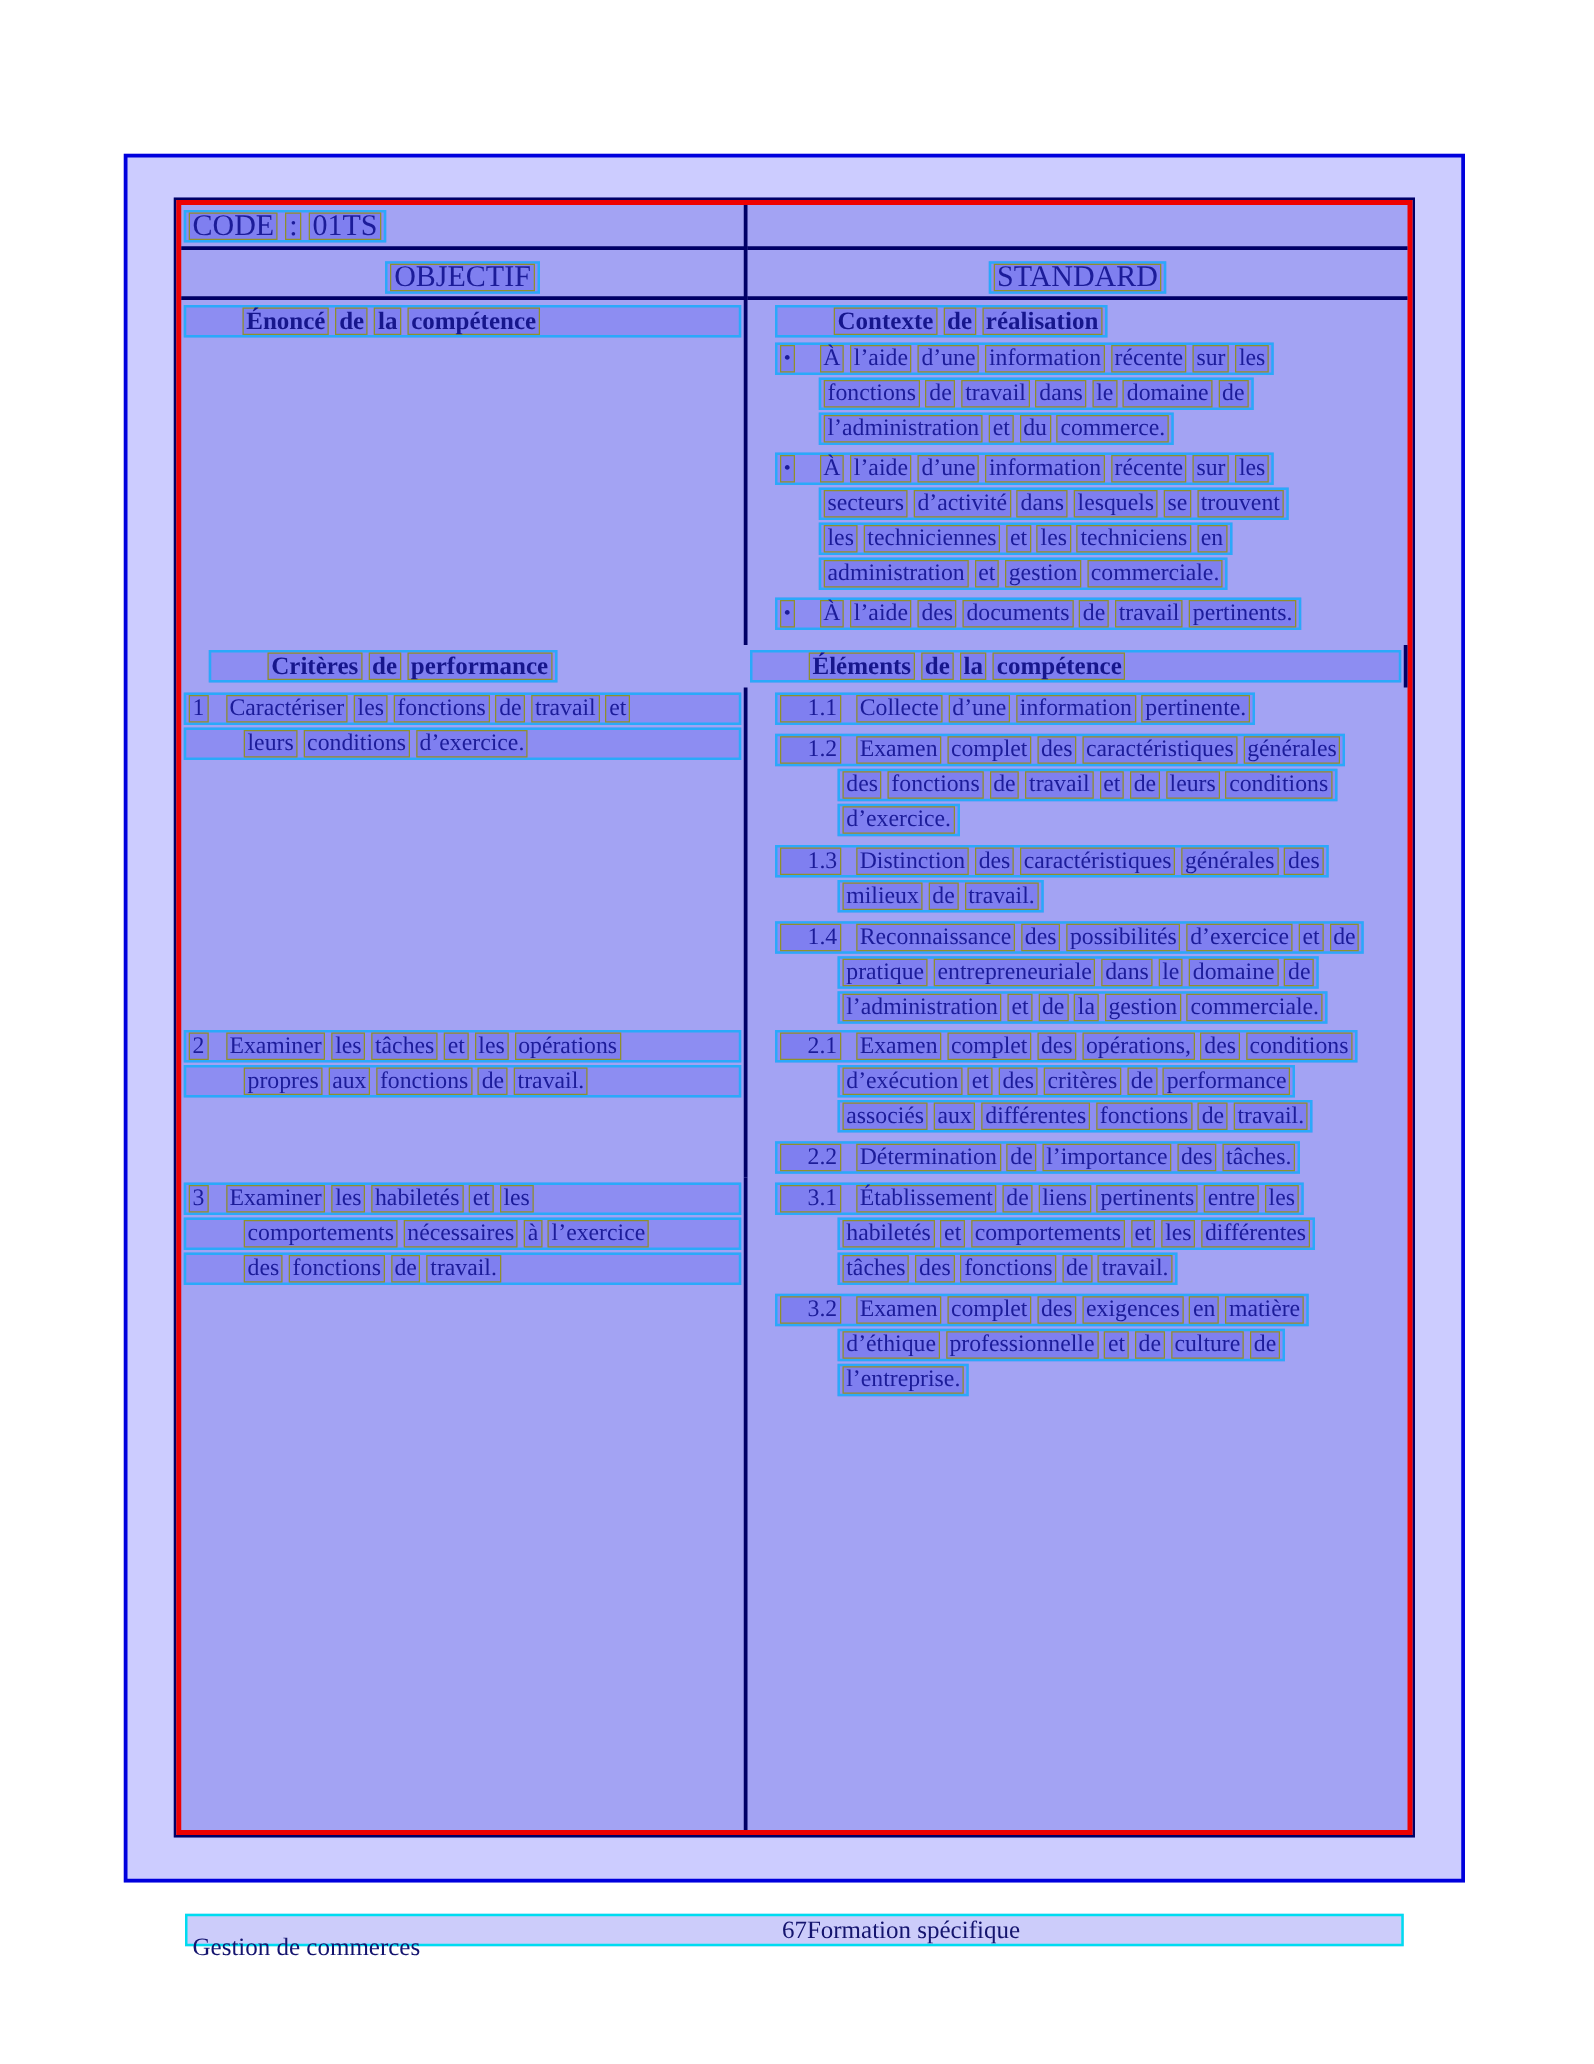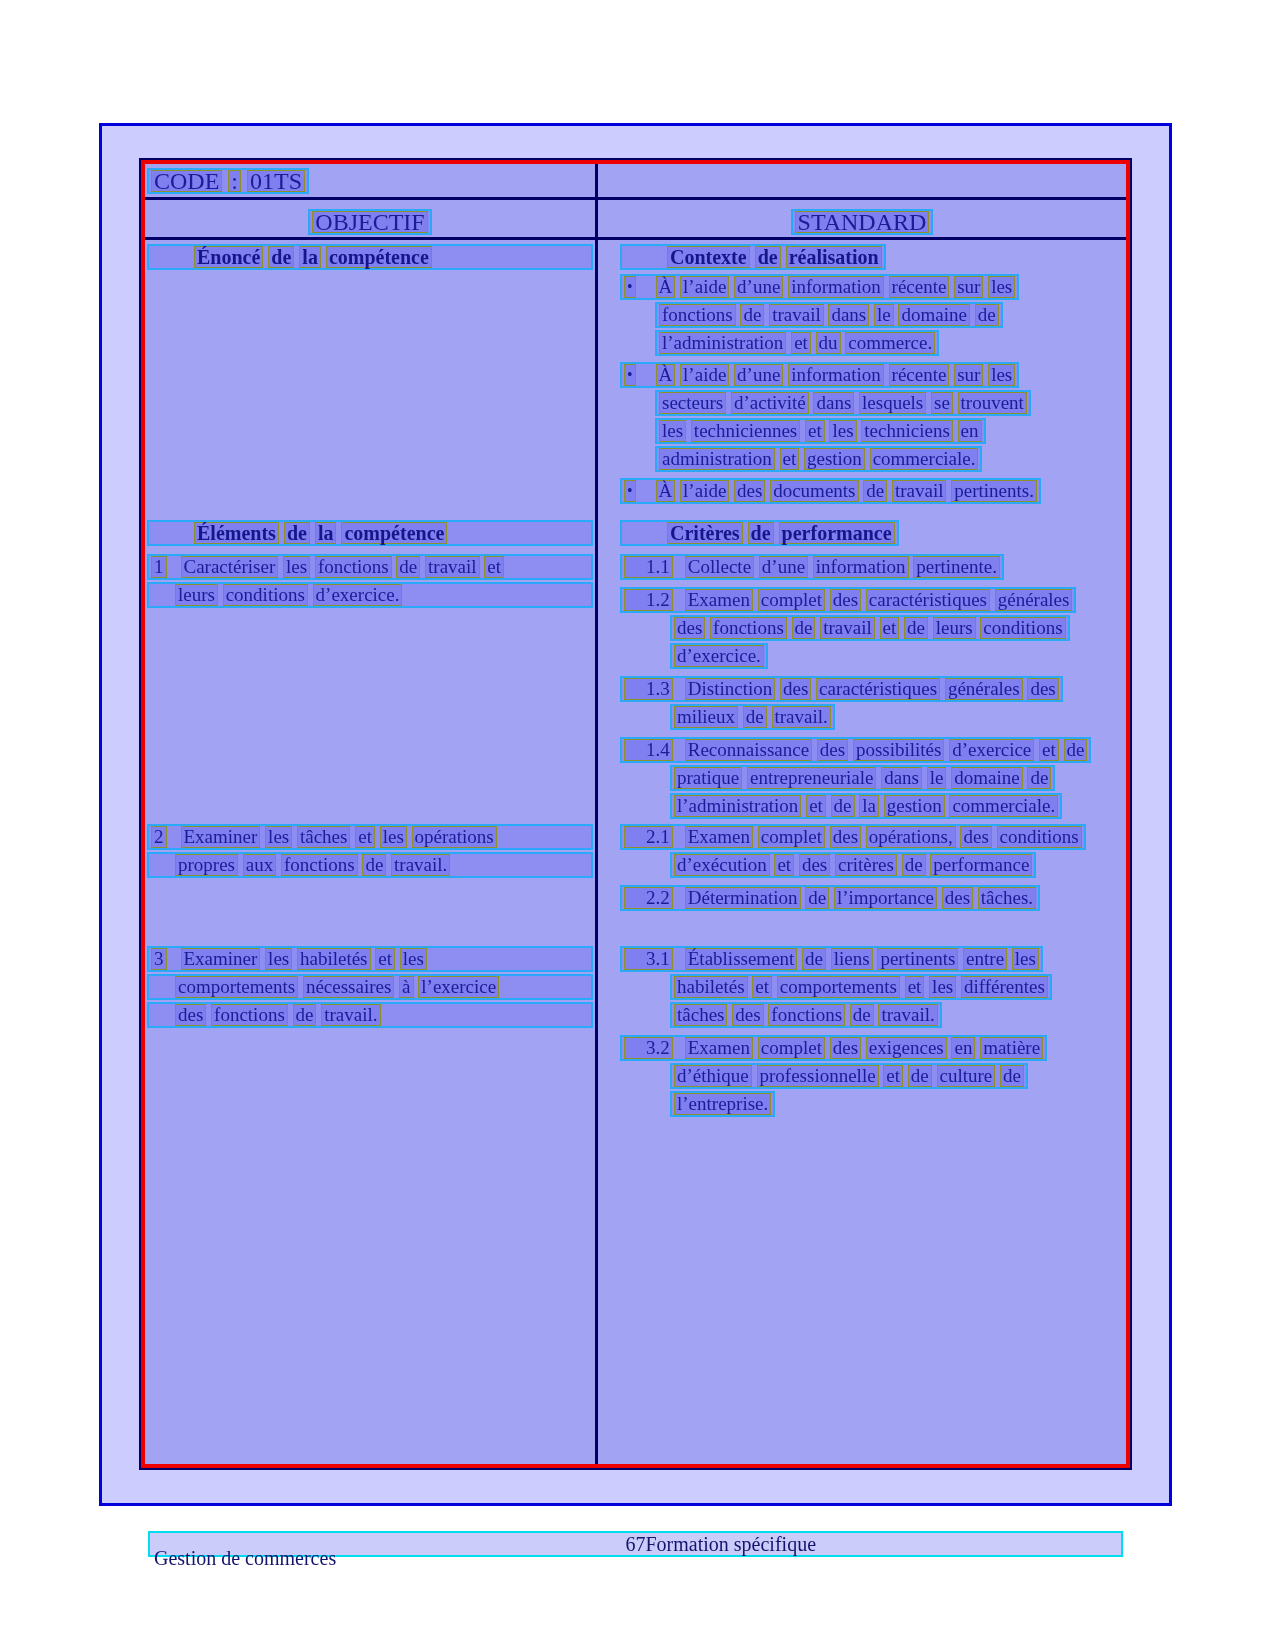--- a/index.html
+++ b/index.html
@@ -34,21 +34,21 @@
 
   
   .line{
     border:2px solid #2aa9fa;background:#8d8df2;
     padding:0 2px;margin-bottom:2px;white-space:nowrap;
     line-height:20px;font-size:19px;height:22px;
   }
   .fit{width:fit-content;}
   .hdr{font-weight:bold;font-size:20px;color:#16168c;padding-left:45px;}
   .big{font-size:24px;}
-  .ind-l{padding-left:26px;}
+  .ind-l{padding-left:46px;}
   .ind-num{margin-left:50px;}
   .ind-bul{margin-left:35px;}
   .para{margin-bottom:6px;}
   .para2{margin-bottom:7px;}
   .gap-top{margin-top:4px;}
 
   
   .w{
     display:inline-block;border:1px solid #90902a;background:#7f7ff0;
     padding:1px 2px;line-height:18px;vertical-align:top;
@@ -100,25 +100,25 @@
           <div class="line fit"><span class="w marker-b">•</span><span class="ocr"><span class="w">À</span> <span class="w">l’aide</span> <span class="w">d’une</span> <span class="w">information</span> <span class="w">récente</span> <span class="w">sur</span> <span class="w">les</span></span></div>
           <div class="line fit ind-bul ocr"><span class="w">secteurs</span> <span class="w">d’activité</span> <span class="w">dans</span> <span class="w">lesquels</span> <span class="w">se</span> <span class="w">trouvent</span></div>
           <div class="line fit ind-bul ocr"><span class="w">les</span> <span class="w">techniciennes</span> <span class="w">et</span> <span class="w">les</span> <span class="w">techniciens</span> <span class="w">en</span></div>
           <div class="line fit ind-bul ocr"><span class="w">administration</span> <span class="w">et</span> <span class="w">gestion</span> <span class="w">commerciale.</span></div>
         </div>
         <div class="para">
           <div class="line fit"><span class="w marker-b">•</span><span class="ocr"><span class="w">À</span> <span class="w">l’aide</span> <span class="w">des</span> <span class="w">documents</span> <span class="w">de</span> <span class="w">travail</span> <span class="w">pertinents.</span></span></div>
         </div>
       </div>
 
+      <div class="cell pad-r">
+        <div class="line fit hdr ocr"><span class="w">Critères</span> <span class="w">de</span> <span class="w">performance</span></div>
+      </div>
       <div class="cell cl pad-l">
         <div class="line hdr ocr"><span class="w">Éléments</span> <span class="w">de</span> <span class="w">la</span> <span class="w">compétence</span></div>
-      </div>
-      <div class="cell pad-r">
-        <div class="line fit hdr ocr"><span class="w">Critères</span> <span class="w">de</span> <span class="w">performance</span></div>
       </div>
 
       <div class="cell cl pad-l">
         <div class="para">
           <div class="line"><span class="w marker">1</span><span class="ocr"><span class="w">Caractériser</span> <span class="w">les</span> <span class="w">fonctions</span> <span class="w">de</span> <span class="w">travail</span> <span class="w">et</span></span></div>
           <div class="line ind-l ocr"><span class="w">leurs</span> <span class="w">conditions</span> <span class="w">d’exercice.</span></div>
         </div>
       </div>
       <div class="cell pad-r">
         <div class="para2">
@@ -143,20 +143,21 @@
       <div class="cell cl pad-l">
         <div class="para">
           <div class="line"><span class="w marker">2</span><span class="ocr"><span class="w">Examiner</span> <span class="w">les</span> <span class="w">tâches</span> <span class="w">et</span> <span class="w">les</span> <span class="w">opérations</span></span></div>
           <div class="line ind-l ocr"><span class="w">propres</span> <span class="w">aux</span> <span class="w">fonctions</span> <span class="w">de</span> <span class="w">travail.</span></div>
         </div>
       </div>
       <div class="cell pad-r">
         <div class="para2">
           <div class="line fit"><span class="w marker-r">2.1</span><span class="ocr"><span class="w">Examen</span> <span class="w">complet</span> <span class="w">des</span> <span class="w">opérations,</span> <span class="w">des</span> <span class="w">conditions</span></span></div>
           <div class="line fit ind-num ocr"><span class="w">d’exécution</span> <span class="w">et</span> <span class="w">des</span> <span class="w">critères</span> <span class="w">de</span> <span class="w">performance</span></div>
+          <div class="line fit ind-num ocr"><span class="w">associés</span> <span class="w">aux</span> <span class="w">différentes</span> <span class="w">fonctions</span> <span class="w">de</span> <span class="w">travail.</span></div>
         </div>
         <div class="para2">
           <div class="line fit"><span class="w marker-r">2.2</span><span class="ocr"><span class="w">Détermination</span> <span class="w">de</span> <span class="w">l’importance</span> <span class="w">des</span> <span class="w">tâches.</span></span></div>
         </div>
       </div>
 
       <div class="cell cl pad-l">
         <div class="para">
           <div class="line"><span class="w marker">3</span><span class="ocr"><span class="w">Examiner</span> <span class="w">les</span> <span class="w">habiletés</span> <span class="w">et</span> <span class="w">les</span></span></div>
           <div class="line ind-l ocr"><span class="w">comportements</span> <span class="w">nécessaires</span> <span class="w">à</span> <span class="w">l’exercice</span></div>

